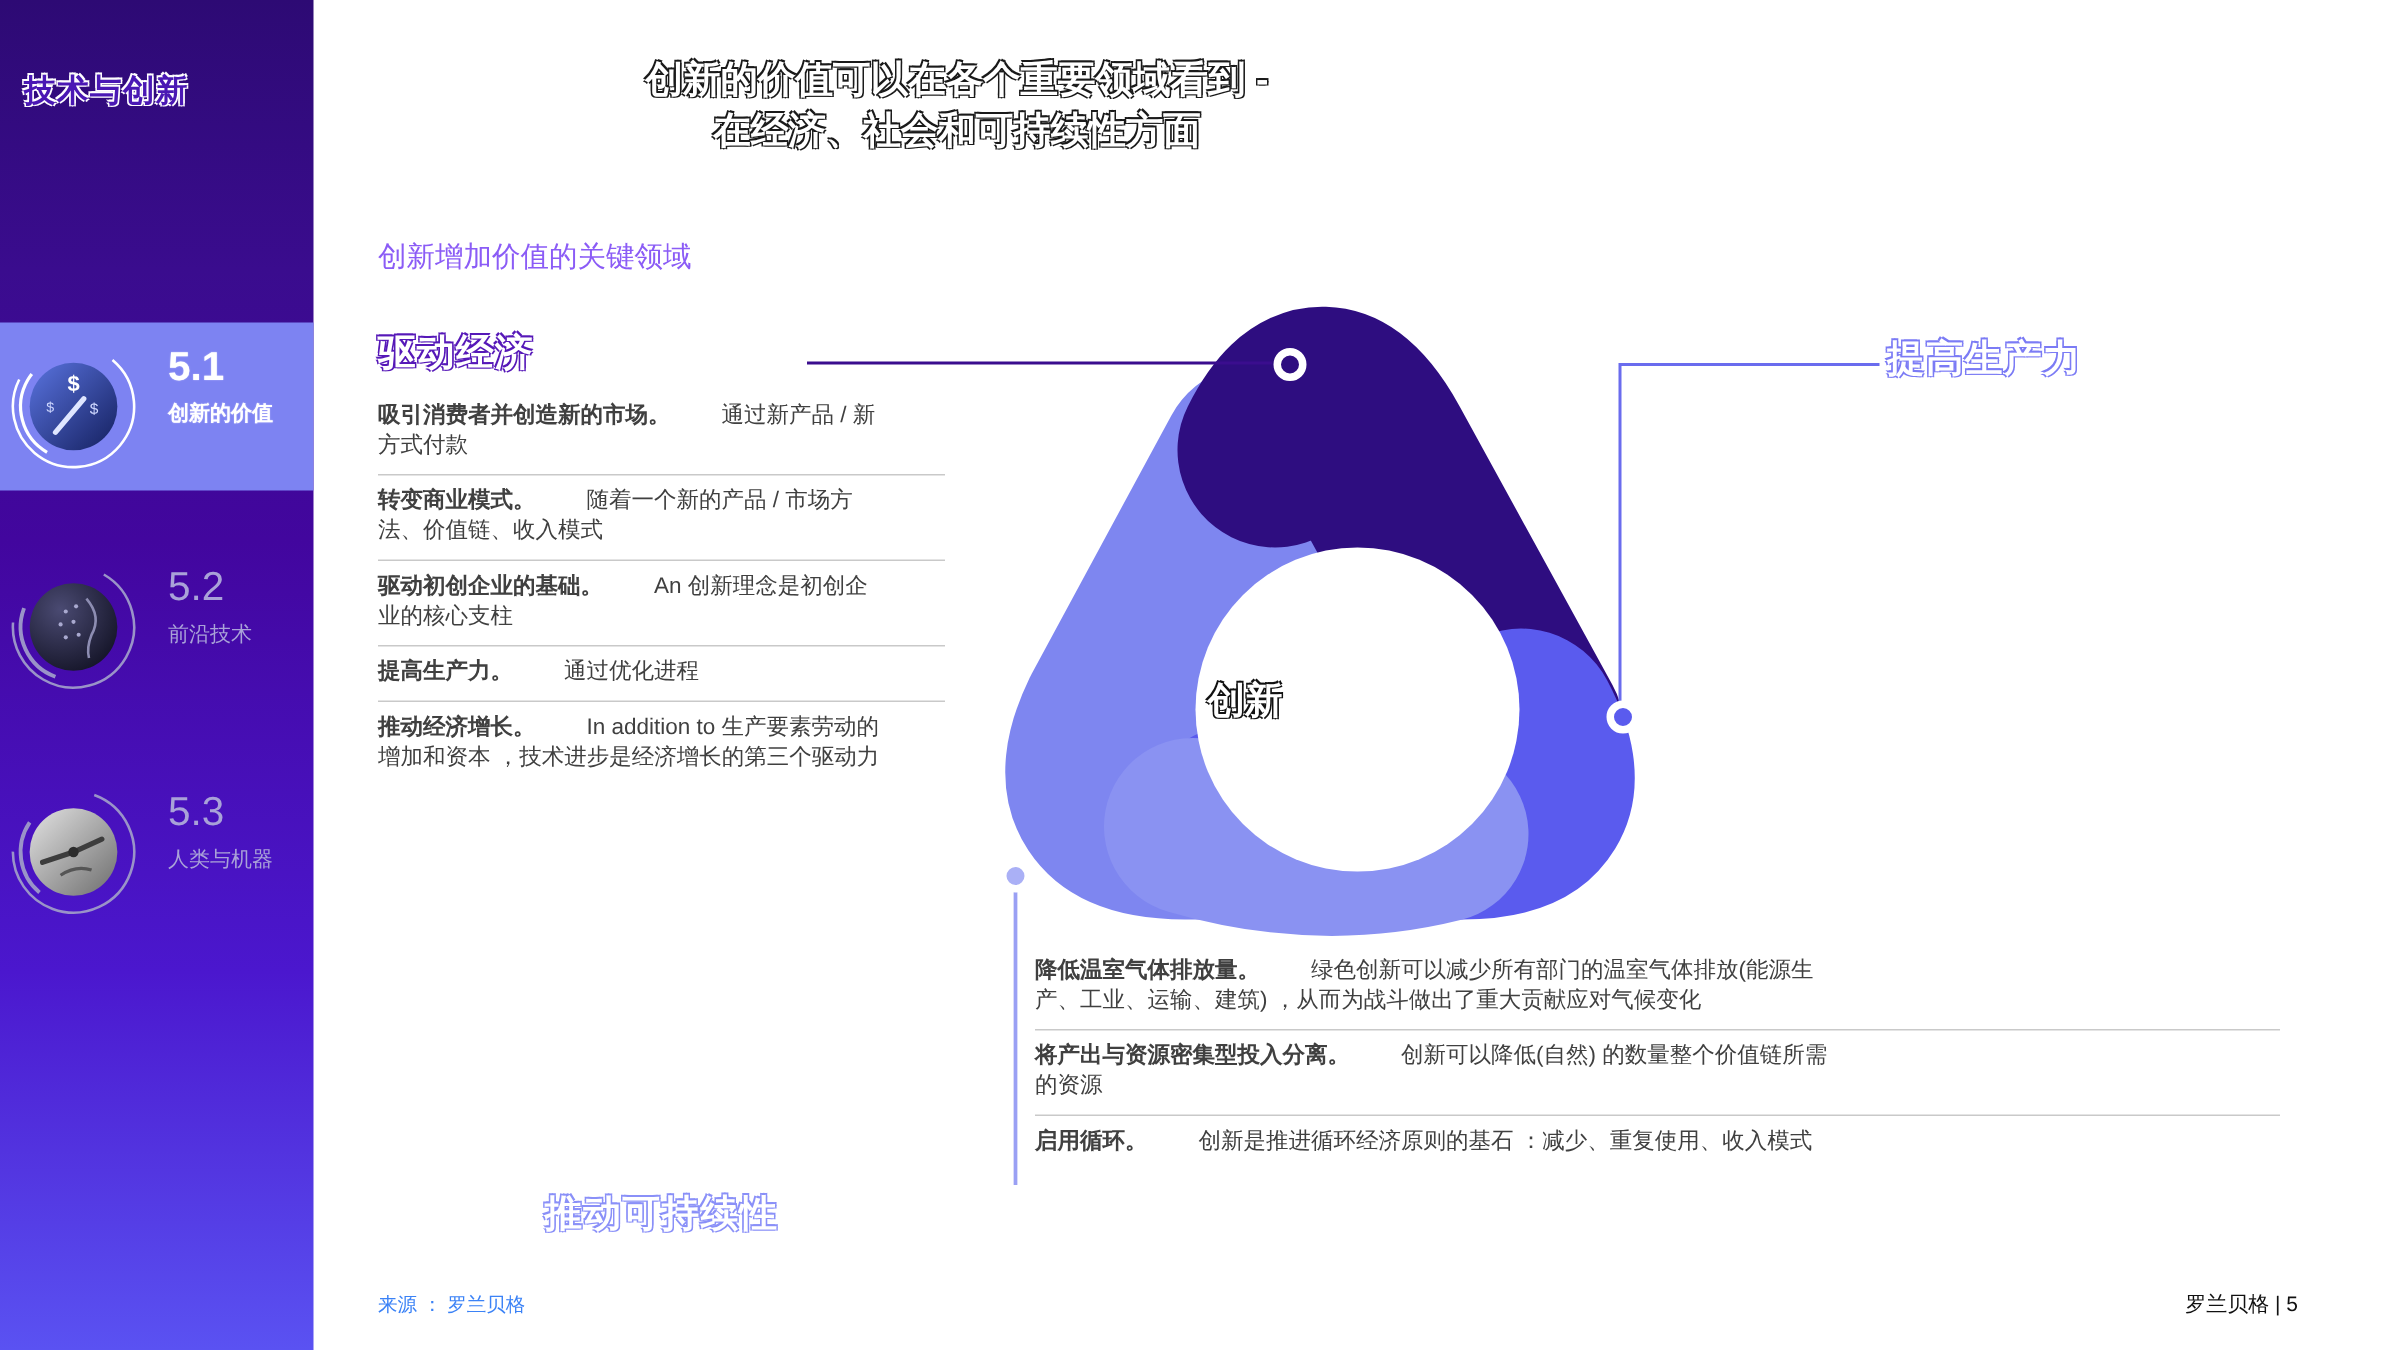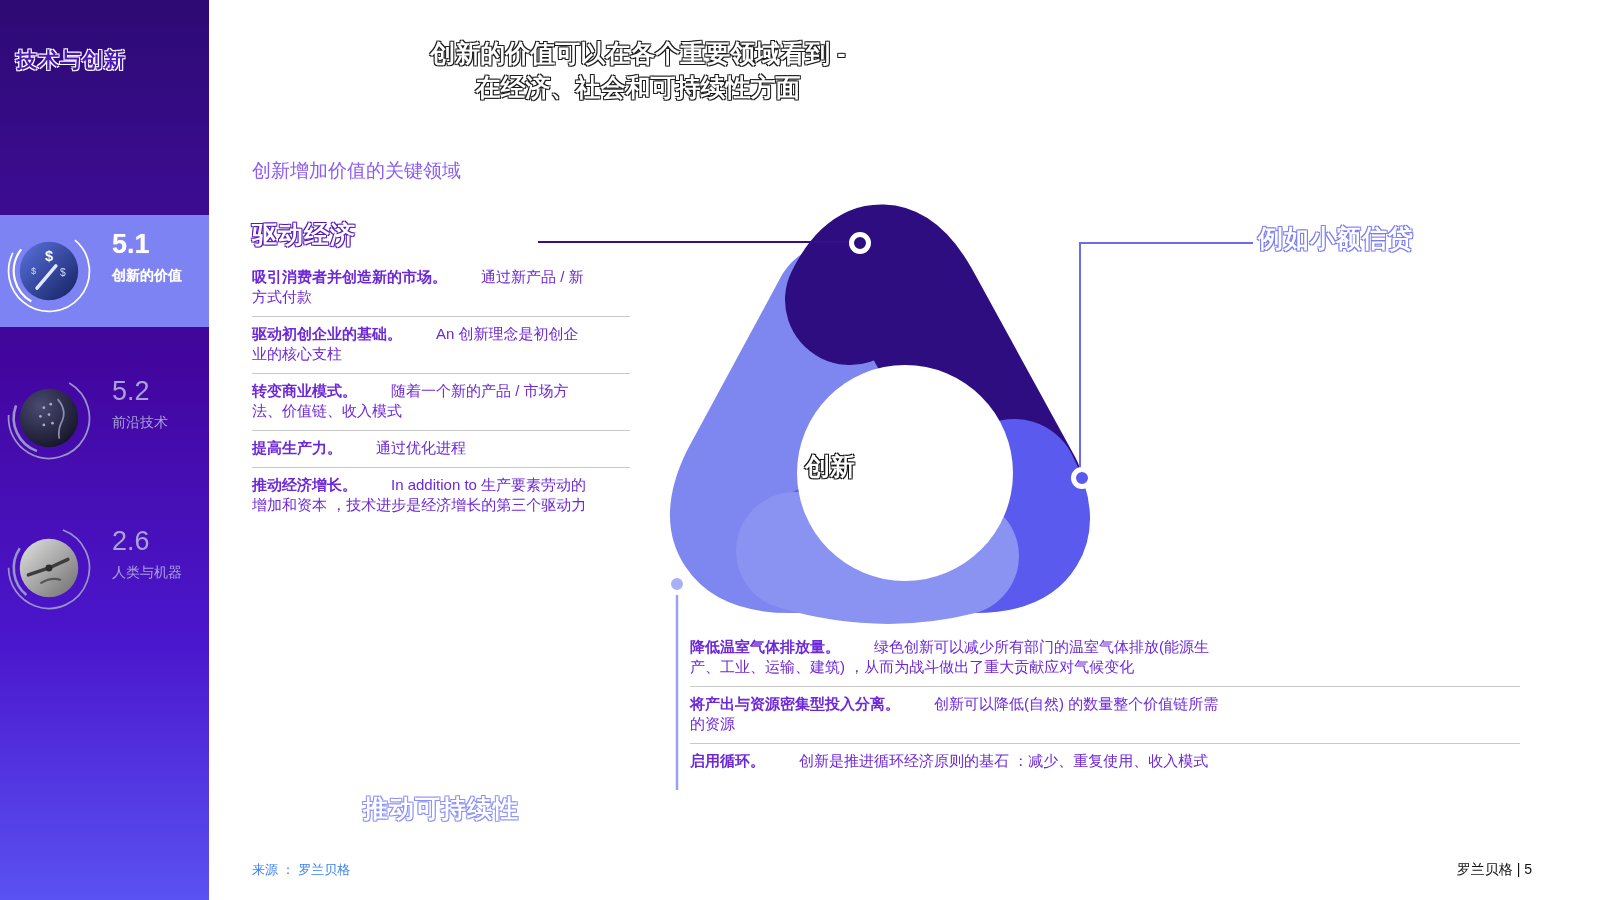--- a/index.html
+++ b/index.html
@@ -29,21 +29,21 @@
   .sec-head{position:absolute;font-size:25px;font-weight:bold;letter-spacing:1px;color:#fff;}
   .sec-head.economy{left:252px;top:218px;
      text-shadow:-1px -1px 0 #5618b8,1px -1px 0 #5618b8,-1px 1px 0 #5618b8,1px 1px 0 #5618b8;}
   .sec-head.society{left:1258px;top:222px;
      text-shadow:-1px -1px 0 #7b7bf5,1px -1px 0 #7b7bf5,-1px 1px 0 #7b7bf5,1px 1px 0 #7b7bf5;}
   .sec-head.sustain{left:363px;top:792px;
      text-shadow:-1px -1px 0 #8a90f8,1px -1px 0 #8a90f8,-1px 1px 0 #8a90f8,1px 1px 0 #8a90f8;}
 
   
   .col{position:absolute;}
-  .col .row{font-size:15px;line-height:20px;color:#6d28d9;border-bottom:1px solid #c9c9c9;padding:7px 0 9px 0;}
+  .col .row{font-size:15px;line-height:20px;color:#404040;border-bottom:1px solid #c9c9c9;padding:7px 0 9px 0;}
   .col .row:last-child{border-bottom:none;}
   .col .lead{font-weight:bold;margin-right:34px;}
   .col.economy{left:252px;top:260px;width:378px;}
   .col.economy .row{padding-right:38px;}
   .col.society{left:1113px;top:260px;width:407px;}
   .col.society .row{padding-right:88px;}
   .col.sustain{left:690px;top:630px;width:830px;}
   .col.sustain .row{padding-right:300px;}
   .col .row{box-sizing:border-box;}
 
@@ -121,21 +121,21 @@
             </linearGradient>
           </defs>
           <circle cx="50" cy="50" r="47" fill="none" stroke="#9a93c8" stroke-width="2" stroke-dasharray="205 90" transform="rotate(-70 50 50)"></circle>
           <circle cx="50" cy="50" r="41" fill="none" stroke="#9a93c8" stroke-width="3" stroke-dasharray="60 215" transform="rotate(130 50 50)"></circle>
           <circle cx="50" cy="50" r="34" fill="url(#g3)"></circle>
           <path d="M 26 58 L 50 50 L 72 40" stroke="#3d3d3d" stroke-width="4" fill="none" stroke-linecap="round"></path>
           <path d="M 40 68 Q 52 60 64 64" stroke="#555" stroke-width="2.5" fill="none"></path>
           <circle cx="50" cy="50" r="4" fill="#2c2c2c"></circle>
         </svg>
       </span>
-      <span class="nav-num">2.6</span>
+      <span class="nav-num">5.3</span>
       <span class="nav-label">人类与机器</span>
     </div>
   </div>
 
   <div class="title">
     <div>创新的价值可以在各个重要领域看到 -</div>
     <div>在经济、社会和可持续性方面</div>
   </div>
   <div class="subtitle">创新增加价值的关键领域</div>
 
@@ -155,32 +155,32 @@
     <path d="M 1253 243 H 1080 V 468" stroke="#6a6cee" stroke-width="2" fill="none"></path>
     <path d="M 677 593 V 790" stroke="#9aa0f4" stroke-width="2.5" fill="none"></path>
 
     <circle cx="860" cy="243" r="8.5" fill="#2e0d80" stroke="#ffffff" stroke-width="5"></circle>
     <circle cx="1082" cy="478" r="8.5" fill="#5a5bee" stroke="#ffffff" stroke-width="5"></circle>
     <circle cx="677" cy="584" r="8.5" fill="#aab0f6" stroke="#ffffff" stroke-width="5"></circle>
   </svg>
   <div class="center-label">创新</div>
 
   <div class="sec-head economy">驱动经济</div>
-  <div class="sec-head society">例如小额信贷</div>
+  <div class="sec-head society">提高生产力</div>
   <div class="sec-head sustain">推动可持续性</div>
 
   <div class="col economy">
     <div class="row">
       <span class="lead">吸引消费者并创造新的市场。</span><span>通过新产品 / 新方式付款</span>
     </div>
     <div class="row">
+      <span class="lead">转变商业模式。</span><span>随着一个新的产品 / 市场方法、价值链、收入模式</span>
+    </div>
+    <div class="row">
       <span class="lead">驱动初创企业的基础。</span><span>An 创新理念是初创企业的核心支柱</span>
-    </div>
-    <div class="row">
-      <span class="lead">转变商业模式。</span><span>随着一个新的产品 / 市场方法、价值链、收入模式</span>
     </div>
     <div class="row">
       <span class="lead">提高生产力。</span><span>通过优化进程</span>
     </div>
     <div class="row">
       <span class="lead">推动经济增长。</span><span>In addition to 生产要素劳动的增加和资本 ，技术进步是经济增长的第三个驱动力</span>
     </div>
   </div>
 
 

